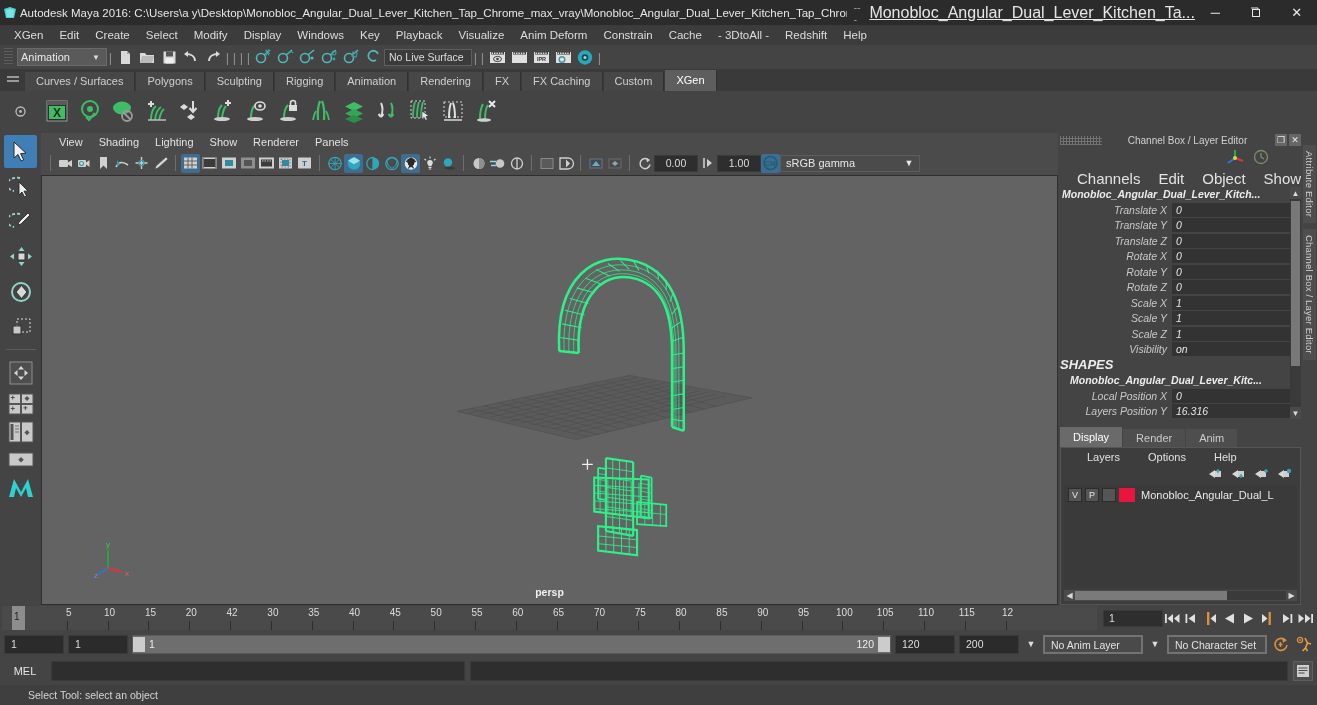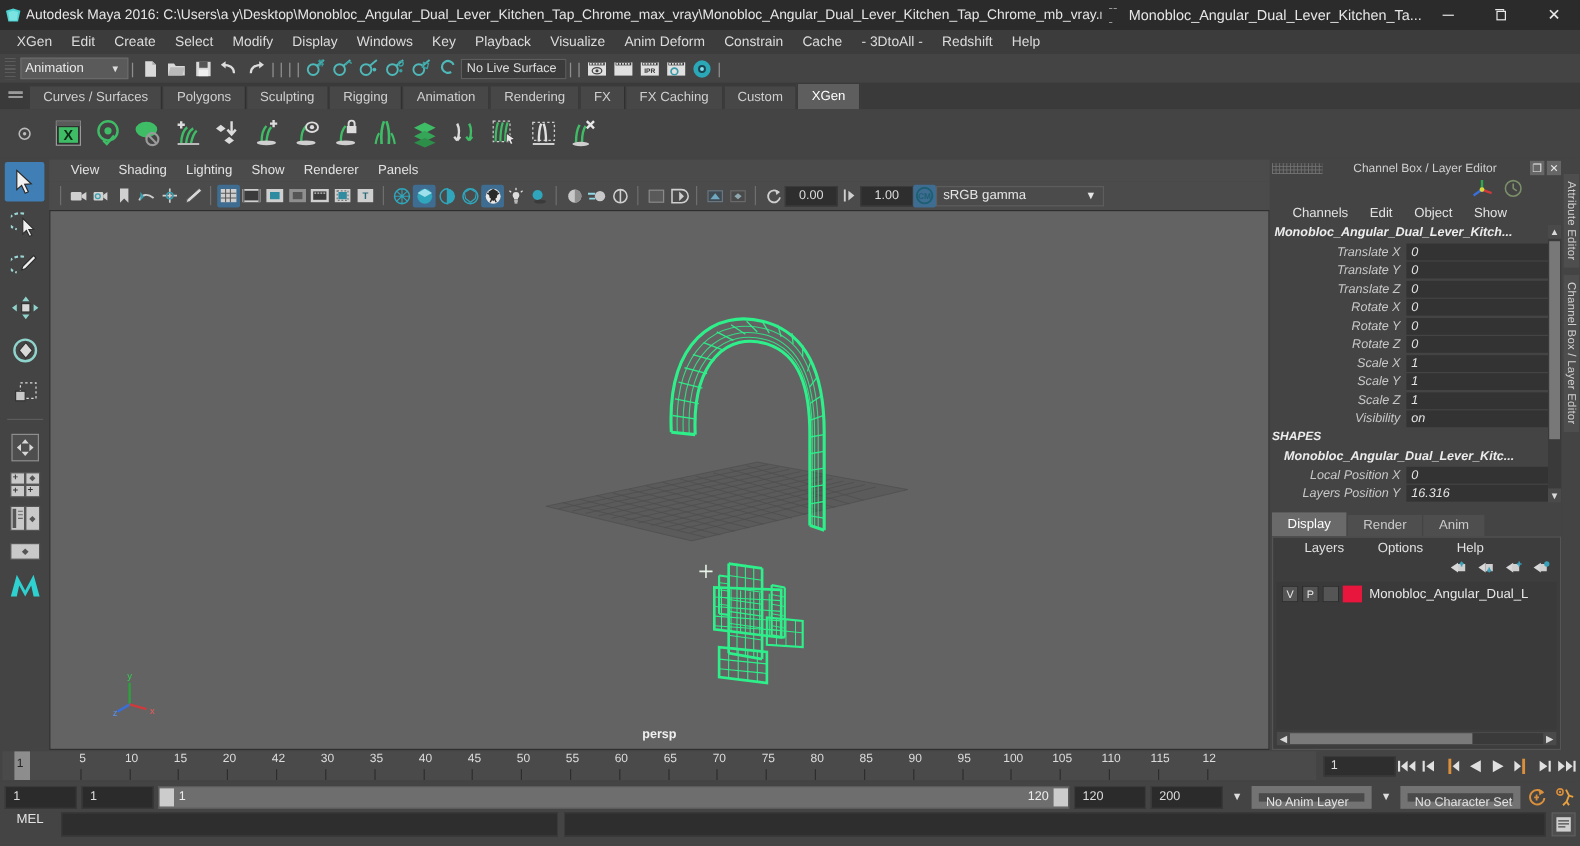--- a/index.html
+++ b/index.html
@@ -5,21 +5,21 @@
   * { box-sizing: border-box; margin:0; padding:0; }
   html,body { width:1317px; height:705px; overflow:hidden; background:#444444;
     font-family:"Liberation Sans", sans-serif; color:#d8d8d8; font-size:11px; }
   #app { width:1317px; height:705px; position:relative; background:#444444; display:flex; flex-direction:column; }
 
   
   .titlebar { height:25px; background:#2b2b2b; display:flex; align-items:center; flex:0 0 25px; }
   .tb-logo { width:22px; height:25px; display:flex; align-items:center; justify-content:center; }
   .tb-title { font-size:11.5px; color:#e6e6e6; white-space:nowrap; overflow:hidden; }
   .tb-sep { color:#9a9a9a; padding:0 6px; }
-  .tb-sub { font-size:12px; color:#e6e6e6; }
+  .tb-sub { font-size:16px; color:#e6e6e6;text-decoration:underline; }
   .tb-spacer { flex:1; }
   .winbtn { width:45px; height:25px; display:flex; align-items:center; justify-content:center; color:#e8e8e8; font-size:13px; }
 
   
   .menubar { height:20px; background:#3c3c3c; display:flex; align-items:center; padding-left:6px; flex:0 0 20px; }
   .menuitem { padding:0 8px; height:20px; line-height:20px; font-size:11.5px; color:#dcdcdc; white-space:nowrap; }
 
   
   .statusline { height:24px; background:#444444; display:flex; align-items:center; flex:0 0 24px; padding-left:4px; gap:0px; }
   .grip { width:9px; height:18px; background:
@@ -86,29 +86,29 @@
   .cb-title { height:14px; display:flex; align-items:center; font-size:10px; color:#d0d0d0; }
   .dotgrip { width:42px; height:9px; background:
      repeating-linear-gradient(to right,#7d7d7d 0 1px,transparent 1px 3px),
      repeating-linear-gradient(to bottom,transparent 0 2px,#7d7d7d 2px 3px);
      background-size:3px 3px; opacity:.8; }
   .cbt-label { flex:1; text-align:center; }
   .cb-winbtn { width:12px; height:12px; display:flex; align-items:center; justify-content:center;
       background:#666; color:#e8e8e8; font-size:9px; margin-left:2px; }
   .cb-gizrow { height:22px; display:flex; align-items:center; justify-content:flex-end; padding-right:32px; gap:8px; }
   .cb-menubar { height:18px; display:flex; align-items:center; padding-left:8px; }
-  .cb-menubar .mi { padding:0 9px; font-size:11px; color:#e2e2e2; }
+  .cb-menubar .mi { padding:0 9px; font-size:15px; color:#e2e2e2; }
   .cb-body { flex:0 0 auto; position:relative;font-style:italic; }
   .cb-objname { font-size:10.5px; font-weight:bold; color:#ececec; padding-left:2px; height:15px; line-height:15px;
      overflow:hidden; white-space:nowrap; }
   .attrrow { display:flex; height:15.5px; align-items:center; }
   .attrrow .nm { flex:1; text-align:right; font-size:10.5px; color:#c8c8c8; padding-right:5px; white-space:nowrap; }
   .attrrow .vl { width:118px; background:#333333; font-size:10.5px; color:#e4e4e4; height:14px;
     line-height:14px; padding-left:4px; }
-  .sectionhdr { font-size:10px; font-weight:bold; color:#ececec; height:16px; line-height:16px; }
+  .sectionhdr { font-size:13px; font-weight:bold; color:#ececec; height:16px; line-height:16px; }
   .cb-scroll { position:absolute; right:0; top:0; width:11px; height:100%; background:#3a3a3a; }
   .cb-thumb { position:absolute; left:1px; top:14px; width:9px; height:165px; background:#787878; }
   .cb-arrow { position:absolute; left:0; width:11px; height:12px; color:#dadada; font-size:8px;
     display:flex; align-items:center; justify-content:center; background:#4a4a4a; }
 
   .layer-tabs { height:20px; display:flex; align-items:flex-end; margin-top:8px; }
   .ltab { height:18px; line-height:18px; padding:0 13px; font-size:11px; background:#4e4e4e; color:#cacaca;
     margin-right:1px; }
   .ltab.active { background:#6a6a6a; color:#fff; height:20px; line-height:20px; }
   .layer-body { background:#3d3d3d; border:1px solid #555; flex:1; min-height:0; display:flex; flex-direction:column; }
@@ -144,26 +144,26 @@
   .pbtn { width:19px; height:20px; display:flex; align-items:center; justify-content:center; }
 
   .rangerow { height:26px; background:#444444; display:flex; align-items:center; flex:0 0 26px; gap:4px; padding:0 4px; }
   .rfield { width:60px; height:19px; background:#2b2b2b; border:1px solid #3a3a3a; color:#dcdcdc;
       font-size:10.5px; line-height:17px; padding-left:6px; }
   .rangebar { flex:1; height:19px; background:#6e6e6e; border:1px solid #5a5a5a; position:relative;
       display:flex; align-items:center; }
   .rb-handle { width:12px; height:15px; background:#cccccc; }
   .rb-txt { font-size:10.5px; color:#ececec; padding:0 4px; }
   .rb-spacer { flex:1; }
-  .rsel { width:100px; height:19px; background:#4a4a4a; border:6px solid #737373; font-size:10.5px;
+  .rsel { width:100px; height:19px; background:#4a4a4a; border:2px solid #737373; font-size:10.5px;
       color:#e2e2e2; line-height:17px; padding-left:6px; }
   .rarw { width:16px; text-align:center; font-size:9px; color:#ddd; }
 
   
-  .melrow { height:28px; background:#444444; display:flex; align-items:flex-start; flex:0 0 28px; padding:0 4px; gap:5px; }
+  .melrow { height:28px; background:#444444; display:flex; align-items:center; flex:0 0 28px; padding:0 4px; gap:5px; }
   .mel-label { width:42px; text-align:center; font-size:11px; color:#e4e4e4; }
   .mel-in1 { width:414px; height:20px; background:#2e2e2e; border:1px solid #3a3a3a; }
   .mel-in2 { flex:1; height:20px; background:#2e2e2e; border:1px solid #3a3a3a; }
   .mel-btn { width:20px; height:20px; background:#4e4e4e; border:1px solid #5e5e5e;
       display:flex; align-items:center; justify-content:center; }
 
   .statusbar { height:20px; background:#3f3f3f; display:flex; align-items:center; padding-left:28px;
       font-size:10.5px; color:#d5d5d5; flex:0 0 20px; }
 </style>
 </head>
@@ -1204,13 +1204,16 @@
     <div class="mel-in1"></div>
     <div class="mel-in2"></div>
     <div class="mel-btn">
       <svg width="14" height="14" viewBox="0 0 14 14">
           <rect x="1" y="1" width="12" height="12" fill="#cfcfcf"></rect>
           <path d="M2.5 4 h9 M2.5 6.5 h9 M2.5 9 h6" stroke="#4a4a4a" stroke-width="1"></path>
         </svg>
       </div>
   </div>
 
+  <div class="statusbar">
+    <span>Select Tool: select an object</span>
+  </div>
 </div>
 
 </body></html>

